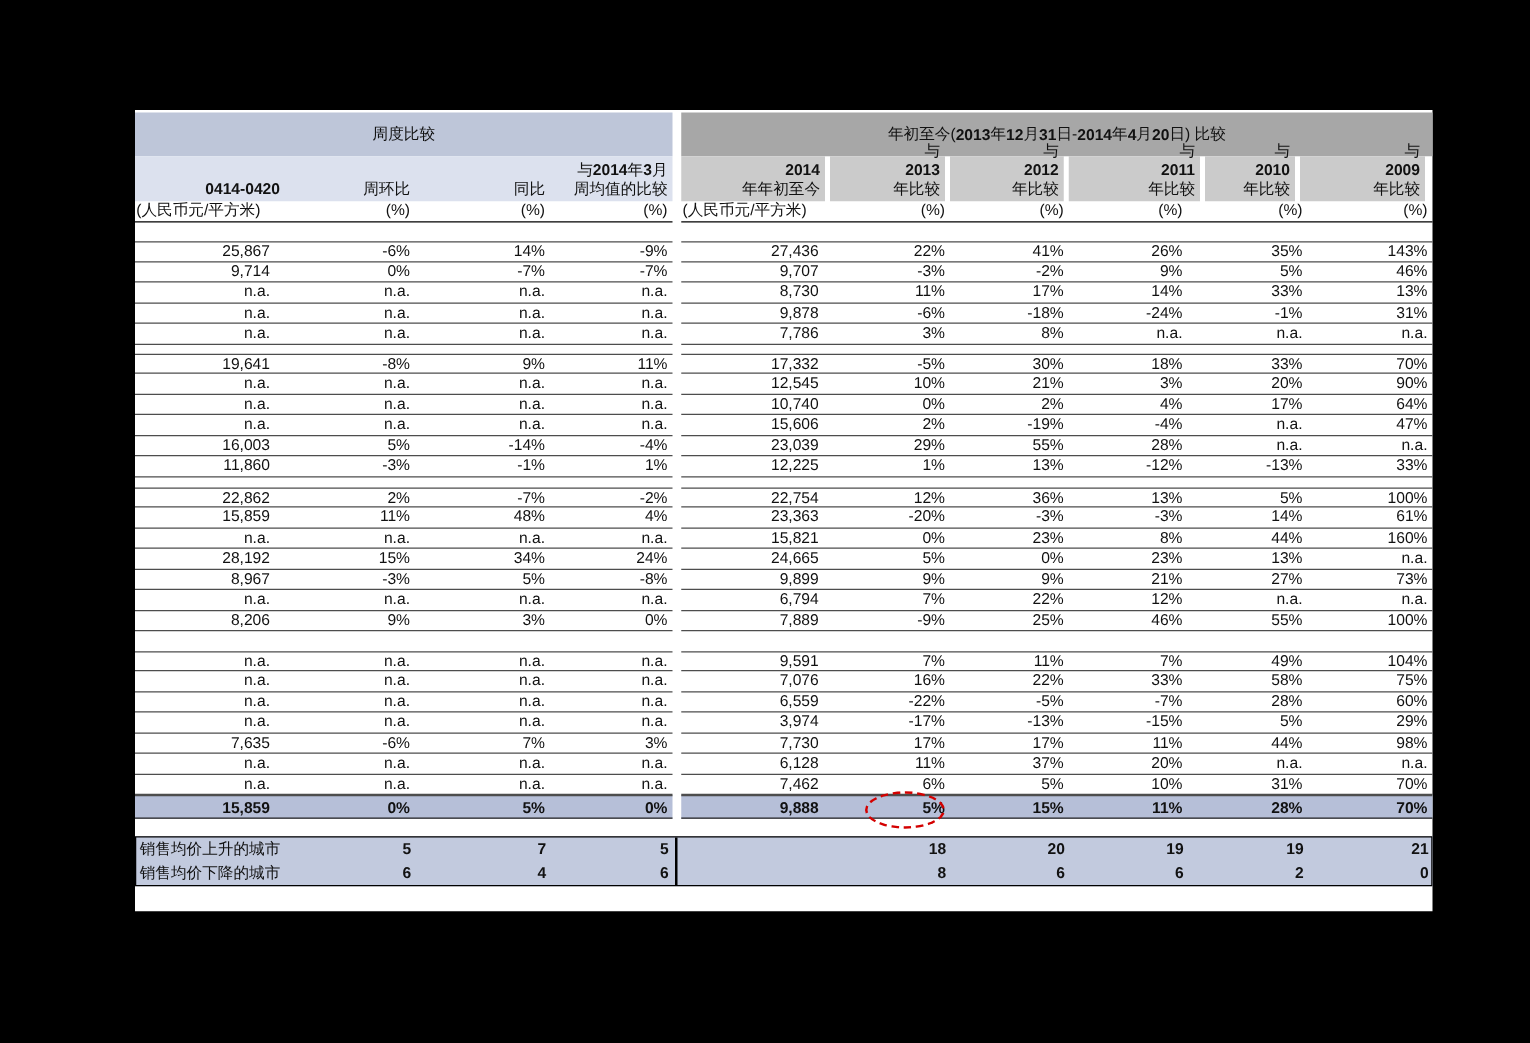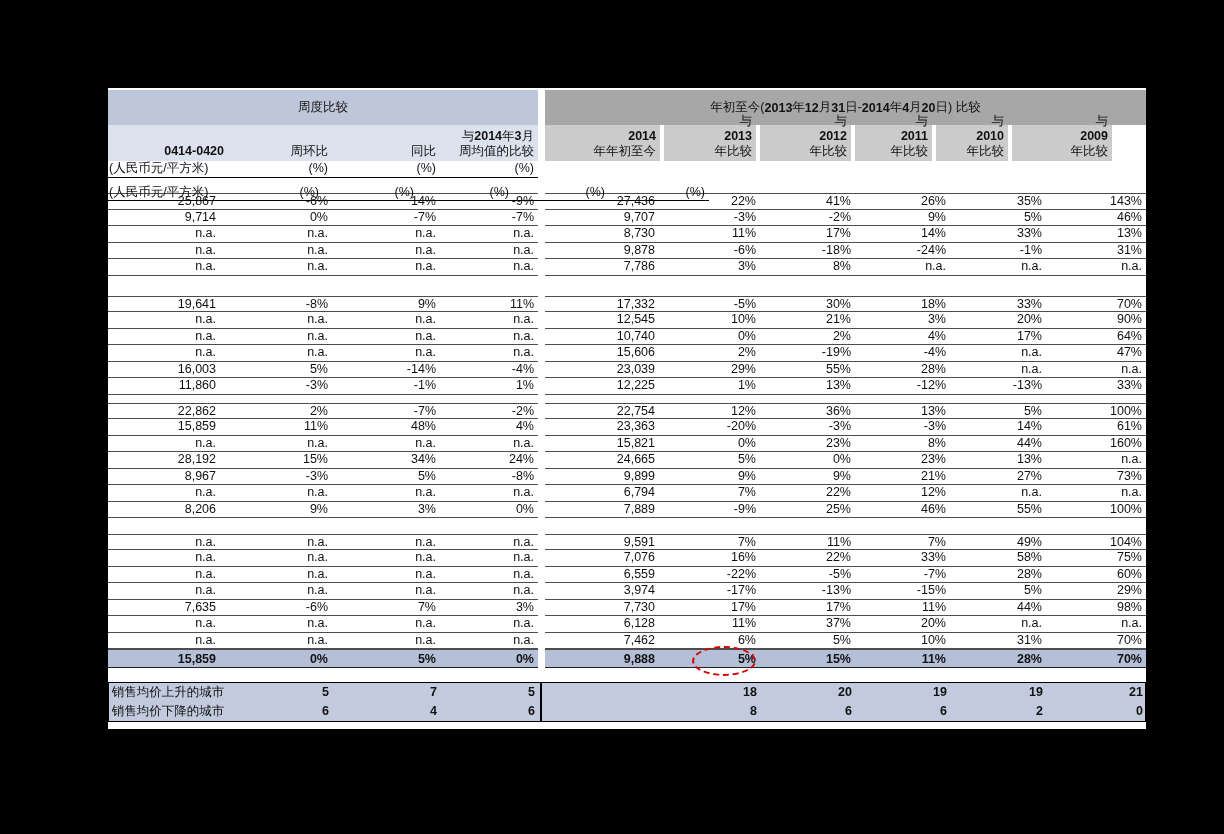--- a/index.html
+++ b/index.html
@@ -11,52 +11,52 @@
   .frow{display:flex;}
   .sec{display:flex;box-sizing:border-box;}
   .sec.left{width:430px;}
   .secgap{width:7px;flex:0 0 7px;}
   .sec.right{width:601px;}
 
   
   .lc0{width:120px}.lc1{width:104px}.lc2{width:108px}.lc3{width:98px}
   .rc0{width:119px}.rc1{width:96px}.rc2{width:95px}.rc3{width:95px}.rc4{width:96px}.rc5{width:100px}
   
-  .hr0{width:115px}.hr1{width:92px}.hr2{width:91px}.hr3{width:77px}.hr4{width:72px}.hr5{width:100px}
+  .hr0{width:115px}.hr1{width:92px}.hr2{width:91px}.hr3{width:105px}.hr4{width:72px}.hr5{width:100px}
 
   .cell{box-sizing:border-box;text-align:right;padding-right:4px;font-size:12.5px;line-height:15.5px;
         white-space:nowrap;overflow:visible;position:relative;}
   .cell.pad1{padding-right:12px;}
   .cell.pad5{padding-right:9px;}
   .cell.la{text-align:left;padding-left:1px;padding-right:0;}
 
   
   .band-row{margin-top:2px;height:35px;}
   .band{display:flex;align-items:center;justify-content:center;font-size:12.5px;}
   .band.weekly{width:430px;background:var(--weekly-band);}
   .band.ytd{width:601px;background:var(--ytd-band);}
 
   .hdr2{height:36px;}
   .hdr2 .sec.left{background:var(--weekly-sub);align-items:flex-end;}
   .hdr2 .sec.right{align-items:flex-end;gap:4px;}
   .hdr2 .cell{font-size:12.5px;line-height:15px;padding-bottom:2px;white-space:pre-line;}
   .hdr2 .sec.right .cell{background:var(--ytd-sub);height:36px;display:flex;flex-direction:column;
         justify-content:flex-end;align-items:flex-end;}
 
-  .units{height:17px;flex-direction:column;}
+  .units{height:17px;}
   .units .sec{border-bottom:1.5px solid #000;}
   .units .cell{font-size:12.5px;}
 
   
   .group .sec{border-bottom:1px solid var(--line);}
   .group .frow.first .sec{border-top:1px solid var(--line);}
   .frow.data{height:16.5px;}
   .frow.data .cell{line-height:15.5px;}
 
-  .g1{margin-top:15px}.g2{margin-top:20px}.g3{margin-top:8px}.g4{margin-top:15.5px}
+  .g1{margin-top:15px}.g2{margin-top:7px}.g3{margin-top:8px}.g4{margin-top:15.5px}
 
   .total{height:19px;font-weight:bold;}
   .total .sec{background:var(--total-bg);border-top:1px solid var(--line);border-bottom:1.5px solid #222;}
   .total .cell{line-height:18px;}
 
   .ellipse{position:absolute;left:28px;top:-4px;width:60px;height:26px;
            border:2px dashed var(--red);border-radius:50%;pointer-events:none;}
 
   
   .summary{margin-top:14px;position:relative;background:var(--summary-bg);

